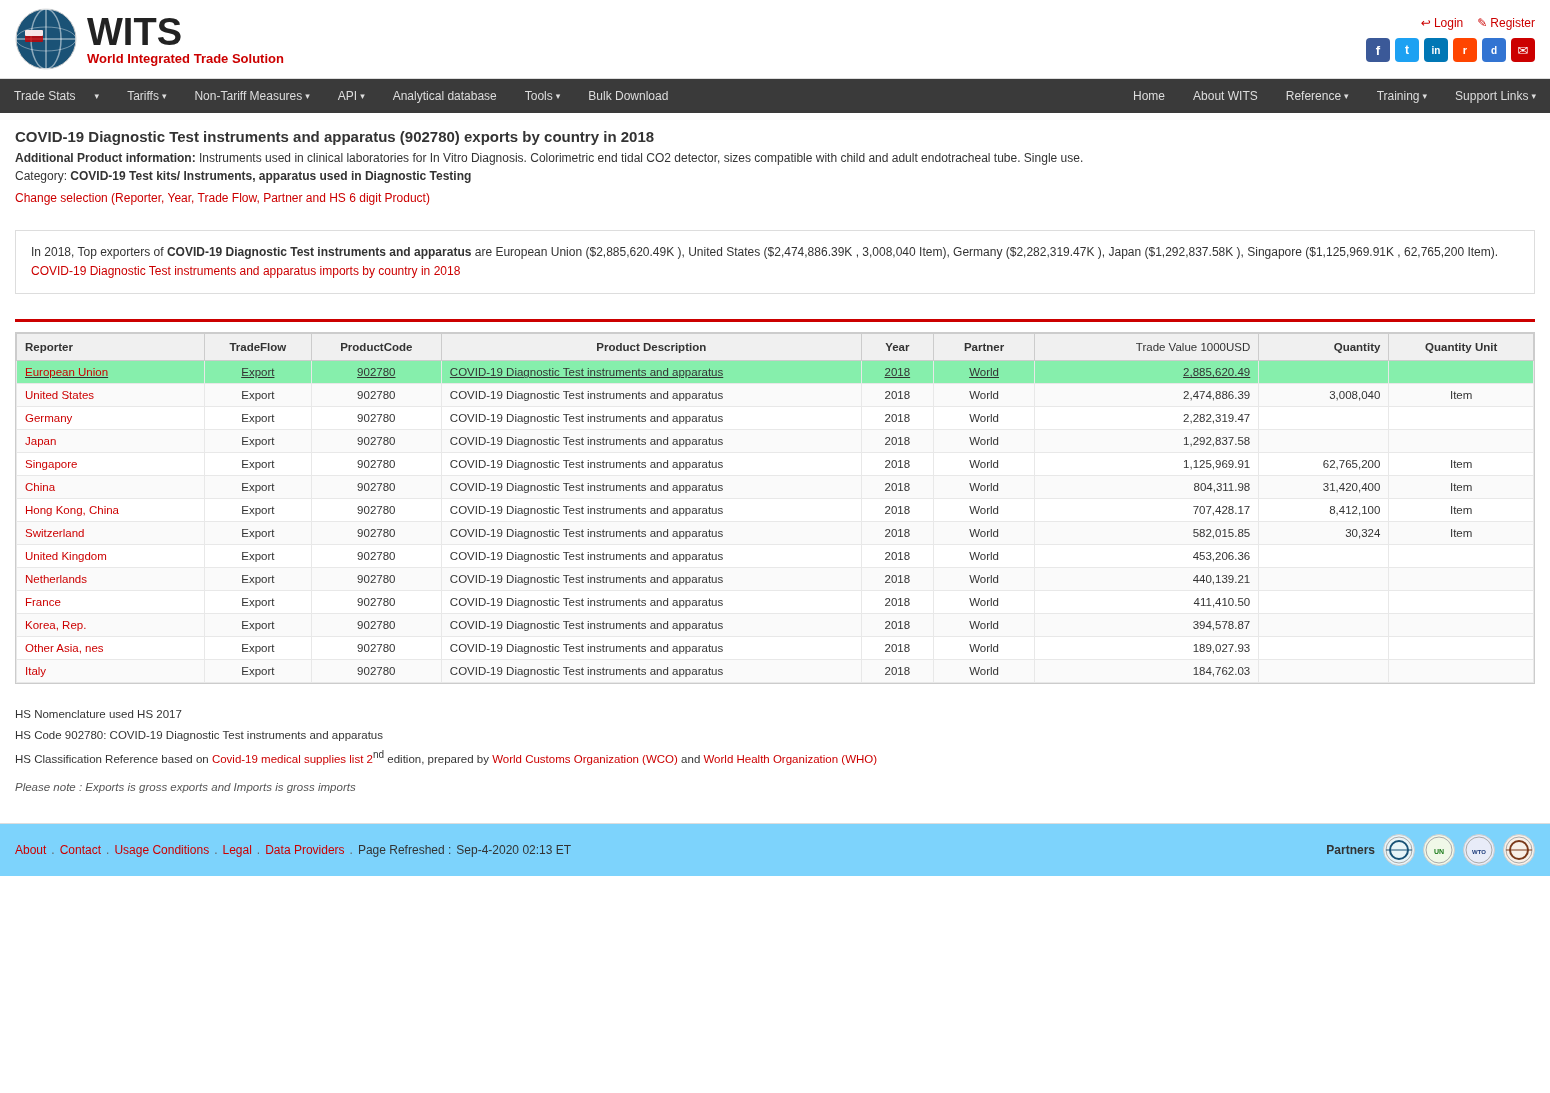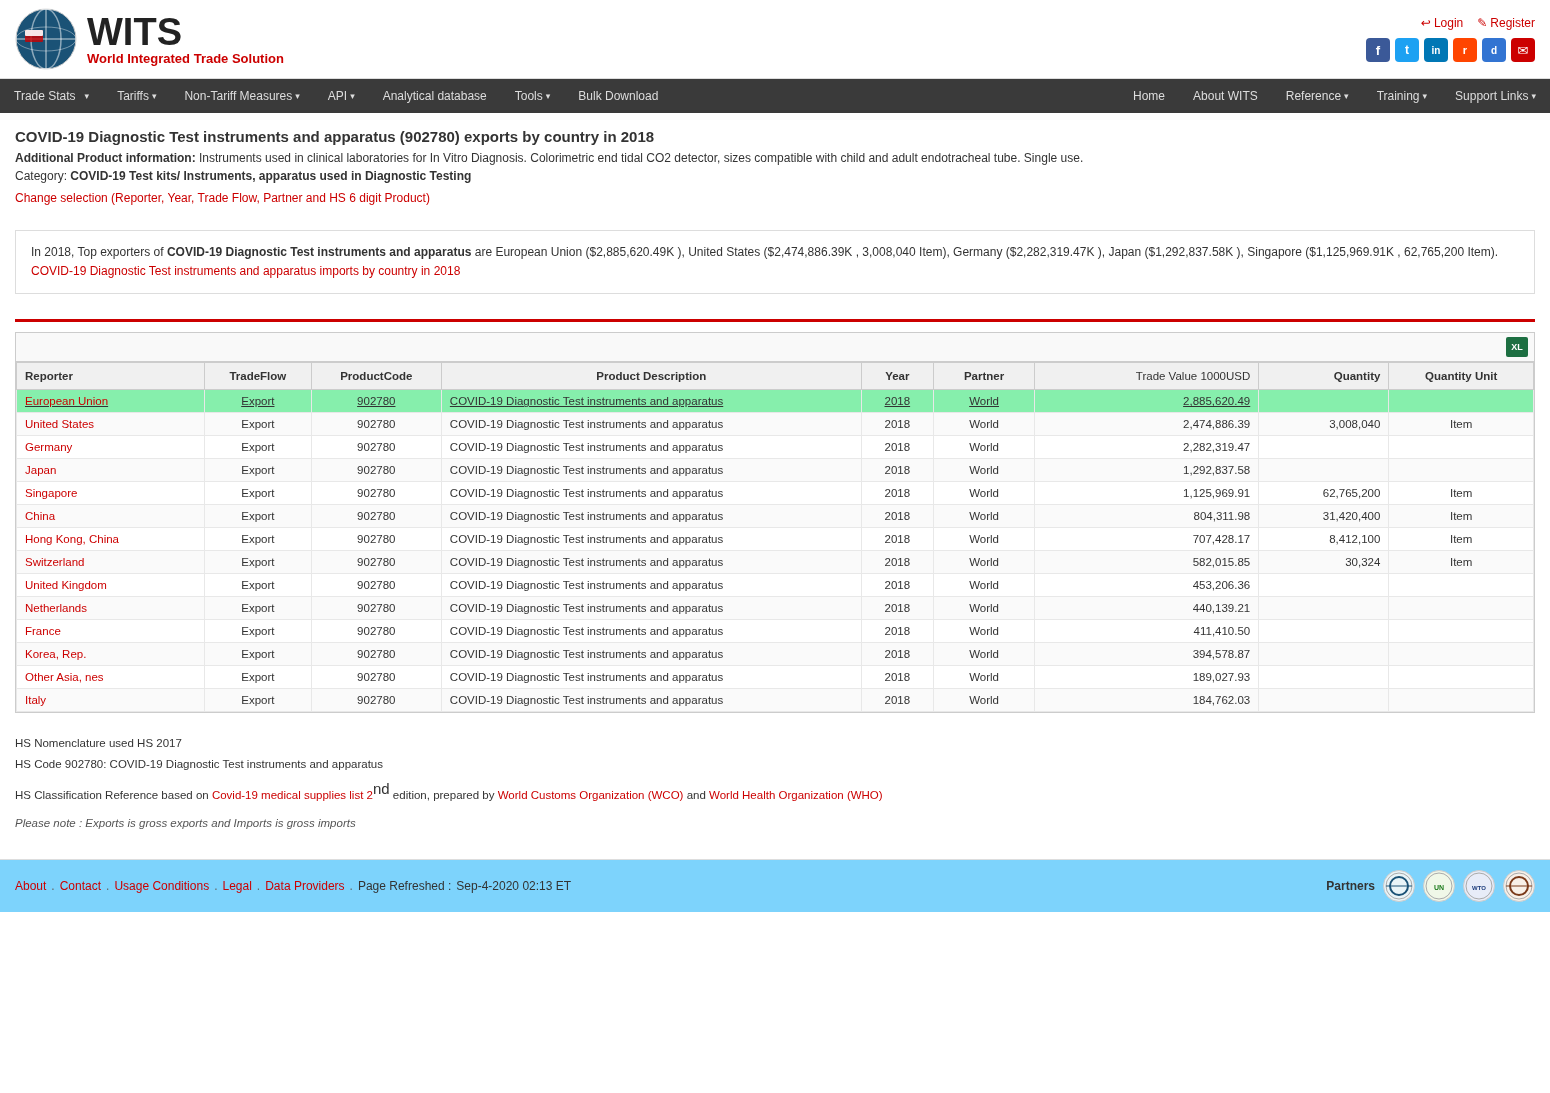--- a/index.html
+++ b/index.html
@@ -2,21 +2,21 @@
 <html><head>
   <meta charset="utf-8">
   <style>
     * { margin: 0; padding: 0; box-sizing: border-box; }
     body { font-family: Arial, sans-serif; font-size: 12px; color: #333; background: #fff; }
     table { width: 100%; border-collapse: collapse; font-size: 11.5px; }
     thead tr { background: #f0f0f0; }
     th { padding: 7px 8px; text-align: center; border: 1px solid #ccc; font-weight: bold; color: #333; white-space: nowrap; }
     td { padding: 5px 8px; border: 1px solid #e8e8e8; white-space: nowrap; }
     tbody tr:nth-child(even) { background: #fafafa; }
-    sup { font-size: 15px; }
+    sup { font-size: 10px; }
   </style>
 </head>
 <body>
 
 <div style="display:flex; align-items:center; justify-content:space-between; padding:8px 15px; background:#fff; border-bottom:1px solid #ddd;">
   <div style="display:flex; align-items:center; gap:10px;">
 
     <svg width="62" height="62" viewBox="0 0 62 62">
       <circle cx="31" cy="31" r="30" fill="#1a5276" stroke="#ccc" stroke-width="1"></circle>
       <ellipse cx="31" cy="31" rx="15" ry="30" fill="none" stroke="#fff" stroke-width="1.5" opacity="0.5"></ellipse>
@@ -49,21 +49,21 @@
       <div style="width:24px;height:24px;background:#0077b5;color:#fff;display:flex;align-items:center;justify-content:center;font-size:10px;font-weight:bold;border-radius:4px;cursor:pointer;">in</div>
       <div style="width:24px;height:24px;background:#ff4500;color:#fff;display:flex;align-items:center;justify-content:center;font-size:11px;font-weight:bold;border-radius:4px;cursor:pointer;">r</div>
       <div style="width:24px;height:24px;background:#3274d2;color:#fff;display:flex;align-items:center;justify-content:center;font-size:10px;font-weight:bold;border-radius:4px;cursor:pointer;">d</div>
       <div style="width:24px;height:24px;background:#c00;color:#fff;display:flex;align-items:center;justify-content:center;font-size:13px;border-radius:4px;cursor:pointer;">✉</div>
     </div>
   </div>
 </div>
 
 <nav style="background:#3a3a3a; display:flex; align-items:center; justify-content:space-between;">
   <div style="display:flex;">
-    <div style="color:#ddd;font-size:12px;padding:10px 14px;cursor:pointer;display:flex;align-items:center;gap:9px;">
+    <div style="color:#ddd;font-size:12px;padding:10px 14px;cursor:pointer;display:flex;align-items:center;gap:19px;">
       <span>Trade Stats</span>
       <span style="font-size:9px;">▾</span>
     </div>
     <div style="color:#ddd;font-size:12px;padding:10px 14px;cursor:pointer;display:flex;align-items:center;gap:3px;">
       <span>Tariffs</span>
       <span style="font-size:9px;">▾</span>
     </div>
     <div style="color:#ddd;font-size:12px;padding:10px 14px;cursor:pointer;display:flex;align-items:center;gap:3px;">
       <span>Non-Tariff Measures</span>
       <span style="font-size:9px;">▾</span>
@@ -131,25 +131,20 @@
     <br>
     <a href="#" style="color:#c00; text-decoration:none; font-size:12px;">COVID-19 Diagnostic Test instruments and apparatus imports by country in 2018</a>
   </div>
 
   
   <div style="height:3px; background:#c00; margin:4px 0;"></div>
 
   
   <div style="border:1px solid #ccc; margin:10px 0; position:relative;">
 
-    <div style="display:flex; justify-content:flex-end; padding:4px 6px; border-bottom:1px solid #ccc; background:#f9f9f9;">
-      <div style="width:22px;height:20px;background:#1d6f42;color:#fff;font-size:9px;font-weight:bold;display:flex;align-items:center;justify-content:center;cursor:pointer;border-radius:2px;" title="Export to Excel">
-        <span>XL</span>
-      </div>
-    </div>
 
     <div style="overflow-x:auto; overflow-y:auto; max-height:390px;">
       <table style="width:100%; border-collapse:collapse; font-size:11.5px;">
         <thead>
           <tr style="background:#f0f0f0;">
             <th style="padding:7px 8px; text-align:left; border:1px solid #ccc; font-weight:bold; white-space:nowrap; min-width:130px;">Reporter</th>
             <th style="padding:7px 8px; text-align:center; border:1px solid #ccc; font-weight:bold; white-space:nowrap; min-width:70px;">TradeFlow</th>
             <th style="padding:7px 8px; text-align:center; border:1px solid #ccc; font-weight:bold; white-space:nowrap; min-width:90px;">ProductCode</th>
             <th style="padding:7px 8px; text-align:center; border:1px solid #ccc; font-weight:bold; white-space:nowrap; min-width:280px;">Product Description</th>
             <th style="padding:7px 8px; text-align:center; border:1px solid #ccc; font-weight:bold; white-space:nowrap; min-width:50px;">Year</th>

